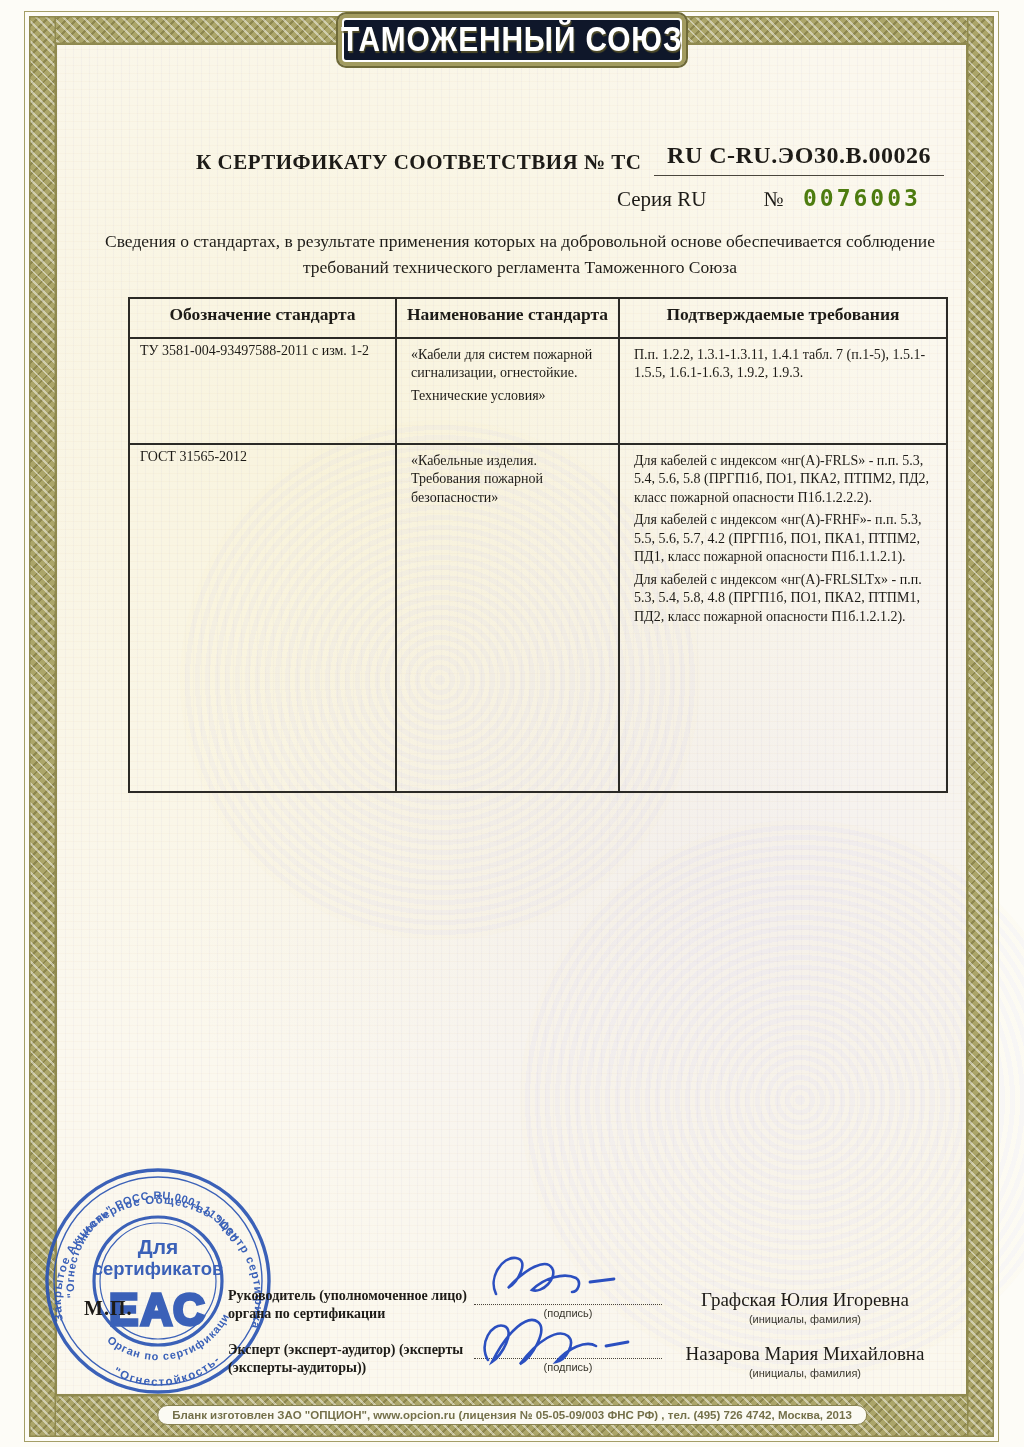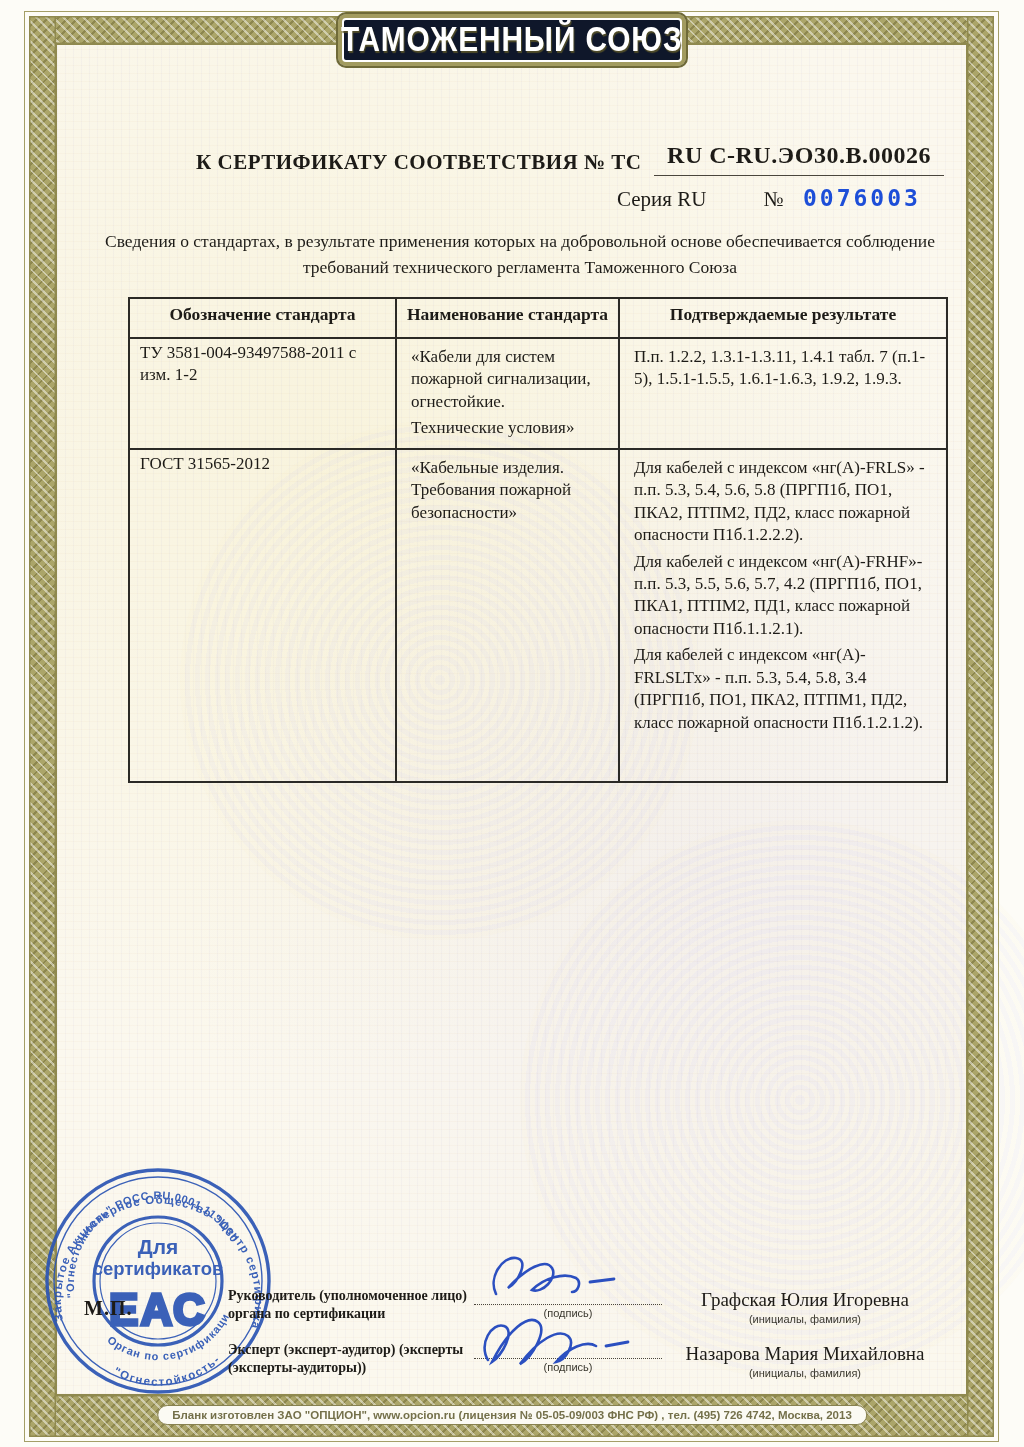--- a/index.html
+++ b/index.html
@@ -59,38 +59,38 @@
   .subtitle{display:inline-block;font-size:21px;font-weight:bold;letter-spacing:.5px;}
   .certnum-wrap{
     position:absolute;left:458px;top:-8px;width:290px;text-align:center;
     border-bottom:1.5px solid #4a463c;padding-bottom:6px;
   }
   .certnum{font-size:24px;font-weight:bold;letter-spacing:.5px;white-space:nowrap;}
   .series-row{position:absolute;z-index:4;left:617px;top:185px;width:330px;font-size:21px;}
   .series-label{display:inline-block;}
   .series-no{display:inline-block;margin-left:52px;}
   .series-number{
-    display:inline-block;margin-left:14px;color:#1d4ed8;
+    display:inline-block;margin-left:14px;color:#4d7c0f;
     font-family:"DejaVu Sans Mono","Liberation Mono",monospace;
     font-weight:bold;font-size:23px;letter-spacing:3px;
   }
   .intro{
     position:absolute;z-index:4;left:92px;top:228px;width:856px;text-align:center;
     font-size:17.5px;font-weight:normal;line-height:1.5;
   }
 
   
   table.std{
     position:absolute;z-index:4;left:128px;top:297px;width:818px;
     border-collapse:collapse;table-layout:fixed;
   }
   table.std col.c1{width:267px;} table.std col.c2{width:223px;} table.std col.c3{width:328px;}
   table.std th, table.std td{
     border:2px solid #2b2a26;vertical-align:top;
-    font-size:17px;line-height:1.32;padding:3px 8px 4px 10px;
+    font-size:14px;line-height:1.32;padding:3px 8px 19px 10px;
   }
   table.std th{font-weight:bold;text-align:center;font-size:17.5px;padding:4px 4px 2px;height:32px;}
   table.std td p{margin:4px;}
   td.req p{margin:0;}
   .row1 td{height:82px;}
   .row2 td{height:324px;}
 
   
   .stamp{position:absolute;z-index:6;left:42px;top:1162px;width:232px;height:238px;opacity:.92;}
   .mp{position:absolute;z-index:7;left:84px;top:1297px;font-size:20px;font-weight:bold;letter-spacing:1px;}
@@ -156,41 +156,41 @@
   <table class="std">
     <colgroup>
         <col class="c1">
         <col class="c2">
         <col class="c3">
       </colgroup>
     <tbody>
         <tr>
       <th>Обозначение стандарта</th>
       <th>Наименование стандарта</th>
-      <th>Подтверждаемые результате</th>
+      <th>Подтверждаемые требования</th>
     </tr>
     <tr class="row1">
       <td>ТУ 3581-004-93497588-2011 с изм. 1-2</td>
       <td>
         <p>«Кабели для систем пожарной сигнализации, огнестойкие.</p>
         <p>Технические условия»</p>
       </td>
       <td class="req">
         <p>П.п. 1.2.2, 1.3.1-1.3.11, 1.4.1 табл. 7 (п.1-5), 1.5.1-1.5.5, 1.6.1-1.6.3, 1.9.2, 1.9.3.</p>
       </td>
     </tr>
     <tr class="row2">
       <td>ГОСТ 31565-2012</td>
       <td>
         <p>«Кабельные изделия. Требования пожарной безопасности»</p>
       </td>
       <td class="req">
         <p>Для кабелей с индексом «нг(А)-FRLS» -  п.п. 5.3, 5.4, 5.6, 5.8 (ПРГП1б, ПО1, ПКА2, ПТПМ2, ПД2, класс пожарной опасности П1б.1.2.2.2).</p>
         <p>Для кабелей с индексом «нг(А)-FRHF»- п.п. 5.3, 5.5, 5.6, 5.7, 4.2 (ПРГП1б, ПО1, ПКА1, ПТПМ2, ПД1, класс пожарной опасности П1б.1.1.2.1).</p>
-        <p>Для кабелей с индексом «нг(А)-FRLSLTx» -  п.п. 5.3, 5.4, 5.8, 3.4 (ПРГП1б, ПО1, ПКА2, ПТПМ1, ПД2, класс пожарной опасности П1б.1.2.1.2).</p>
+        <p>Для кабелей с индексом «нг(А)-FRLSLTx» -  п.п. 5.3, 5.4, 5.8, 4.8 (ПРГП1б, ПО1, ПКА2, ПТПМ1, ПД2, класс пожарной опасности П1б.1.2.1.2).</p>
       </td>
     </tr>
   </tbody>
     </table>
 
   <svg class="stamp" viewBox="0 0 232 238">
     <g stroke="#2b55b4" fill="none">
       <circle cx="116" cy="119" r="111" stroke-width="3.4"></circle>
       <circle cx="116" cy="119" r="104" stroke-width="1.4"></circle>
       <circle cx="116" cy="119" r="64" stroke-width="3.2"></circle>

